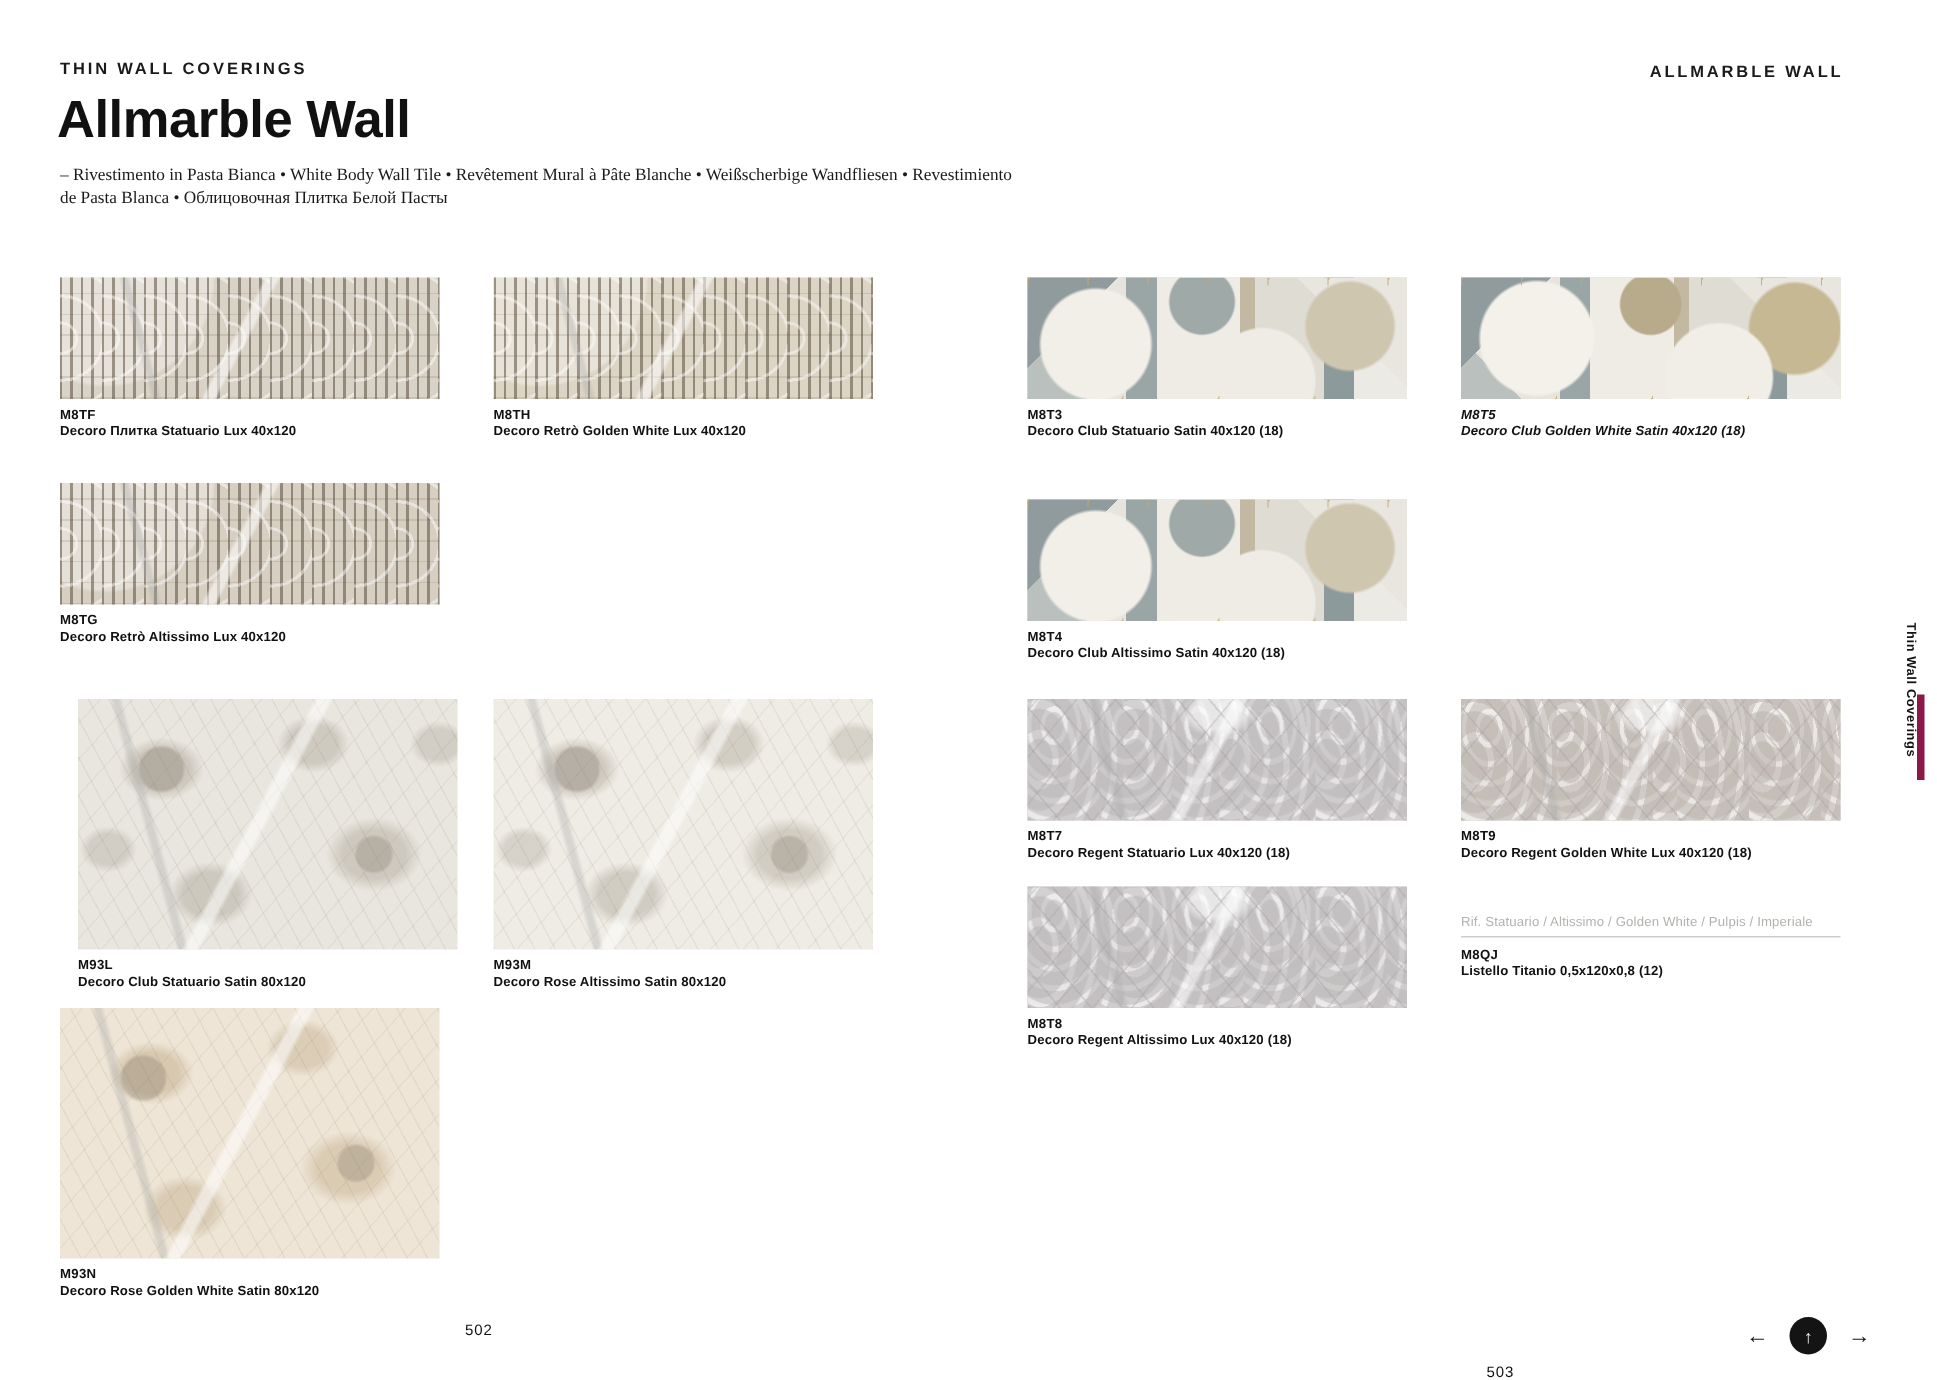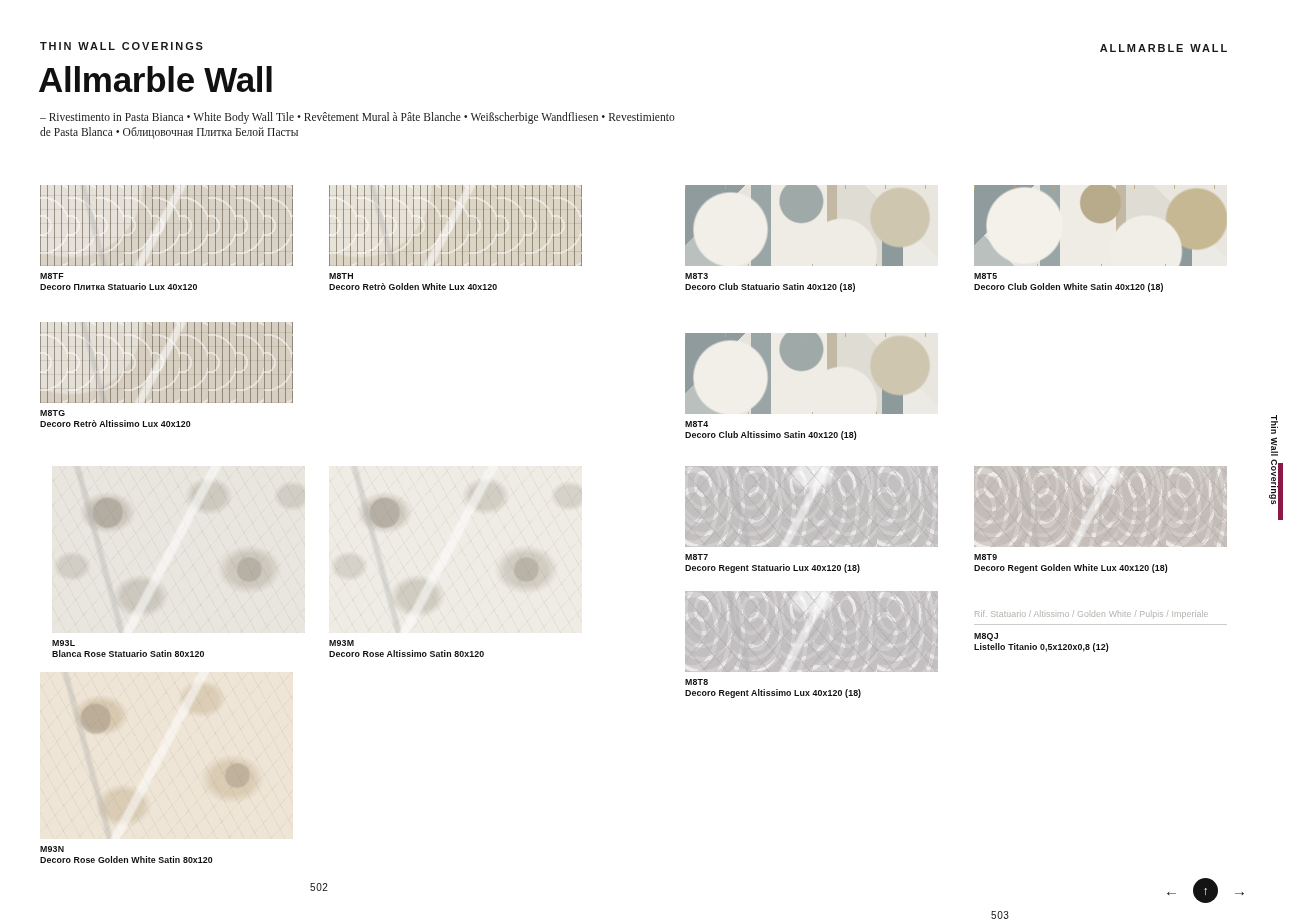--- a/index.html
+++ b/index.html
@@ -330,21 +330,21 @@
       </div>
     <div class="code">M8TG</div>
     <div class="desc">Decoro Retrò Altissimo Lux 40x120</div>
   </div>
 
   <div class="item" style="top:281px; left:0;padding-left:12px;">
     <div class="swatch tall tex-rose">
         <div class="marble-streak"></div>
       </div>
     <div class="code">M93L</div>
-    <div class="desc">Blanca Rose Statuario Satin 80x120</div>
+    <div class="desc">Decoro Club Statuario Satin 80x120</div>
   </div>
 
   <div class="item" style="top:487px; left:0;">
     <div class="swatch tall tex-rose golden">
         <div class="marble-streak"></div>
       </div>
     <div class="code">M93N</div>
     <div class="desc">Decoro Rose Golden White Satin 80x120</div>
   </div>
 
@@ -397,21 +397,21 @@
         <div class="marble-streak"></div>
       </div>
     <div class="code">M8T8</div>
     <div class="desc">Decoro Regent Altissimo Lux 40x120 (18)</div>
   </div>
 
 </div>
 
 <div class="col col-d">
 
-  <div class="item" style="top:0; left:0;">
+  <div class="item" style="top:0; left:0;font-style:italic;">
     <div class="swatch small tex-club gold"></div>
     <div class="code">M8T5</div>
     <div class="desc">Decoro Club Golden White Satin 40x120 (18)</div>
   </div>
 
   <div class="item" style="top:281px; left:0;">
     <div class="swatch small tex-regent golden">
         <div class="marble-streak"></div>
       </div>
     <div class="code">M8T9</div>

